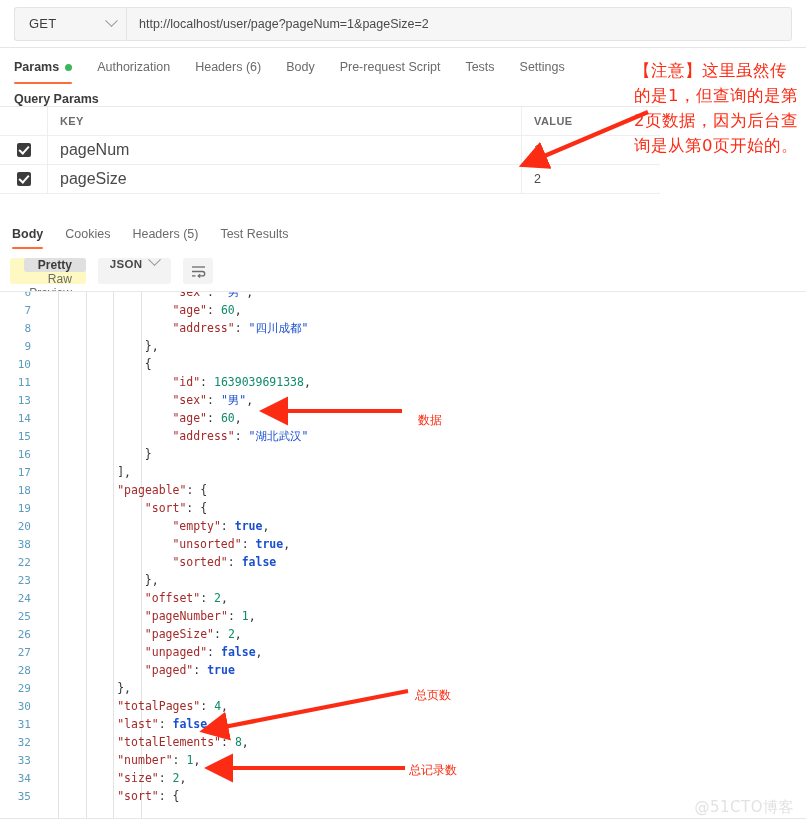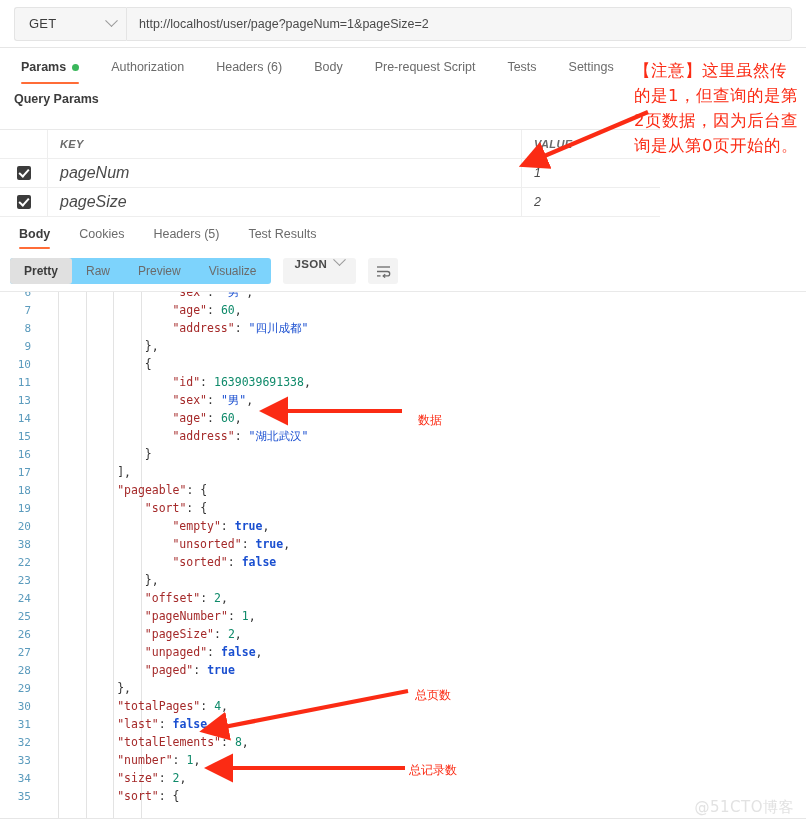--- a/index.html
+++ b/index.html
@@ -56,43 +56,41 @@
     position: absolute; left: 0; top: 48px; width: 806px; height: 38px;
     display: flex; align-items: center; padding-left: 14px;
     background: #fff;
   }
   .rtab {
     position: relative; height: 38px;
     display: flex; align-items: center;
     font-size: 12.5px; color: #6b6b6b;
     margin-right: 25px;
     white-space: nowrap;
-    margin-left: 7px;
   }
   .rtab.active { color: #3c3c3c; font-weight: 600; }
   .rtab.active::after {
     content: ""; position: absolute; left: 0; right: 0; bottom: 2px;
     height: 2px; background: #ff6c37; border-radius: 1px;
   }
   .green-dot {
     display: inline-block; width: 7px; height: 7px; border-radius: 50%;
     background: #3ab75b; margin-left: 6px;
   }
 
   
   .qp-head {
     position: absolute; left: 14px; top: 92px;
     font-size: 12.5px; font-weight: 700; color: #3c3c3c;
   }
 
   
   .ptable {
-    position: absolute; left: 0; top: 129px; width: 660px;
+    position: absolute; left: 0; top: 106px; width: 660px;
     border-top: 1px solid #e9e9e9;
-    font-style: italic;
   }
   .prow { display: flex; height: 29px; border-bottom: 1px solid #eeeeee; }
   .prow.header { height: 29px; }
   .pcell-chk {
     width: 48px; border-right: 1px solid #eeeeee;
     display: flex; align-items: center; justify-content: center;
   }
   .pcell-key {
     width: 474px; border-right: 1px solid #eeeeee;
     display: flex; align-items: center; padding-left: 12px;
@@ -123,22 +121,22 @@
   }
   .resp-tabs .rtab { margin-right: 22px; height: 30px; }
   .resp-tabs .rtab.active::after { bottom: 0px; }
 
   
   .fmt-bar {
     position: absolute; left: 10px; top: 258px;
     display: flex; align-items: center; gap: 6px;
   }
   .seg-group {
-    height: 26px; background: #7dd3fc; border-radius: 3px;
-    display: flex; align-items: flex-end; padding: 0;
+    height: 26px; background: #fef9c3; border-radius: 3px;
+    display: flex; align-items: flex-end; padding: 0; flex-direction: column;
   }
   .seg {
     height: 26px; padding: 0 14px;
     display: flex; align-items: center;
     font-size: 12px; color: #6b6b6b;
     border-radius: 3px;
   }
   .seg.active { background: #e0e0e0; color: #3c3c3c; font-weight: 600; }
   .json-pill {
     height: 26px; background: #f3f3f3; border-radius: 3px;

